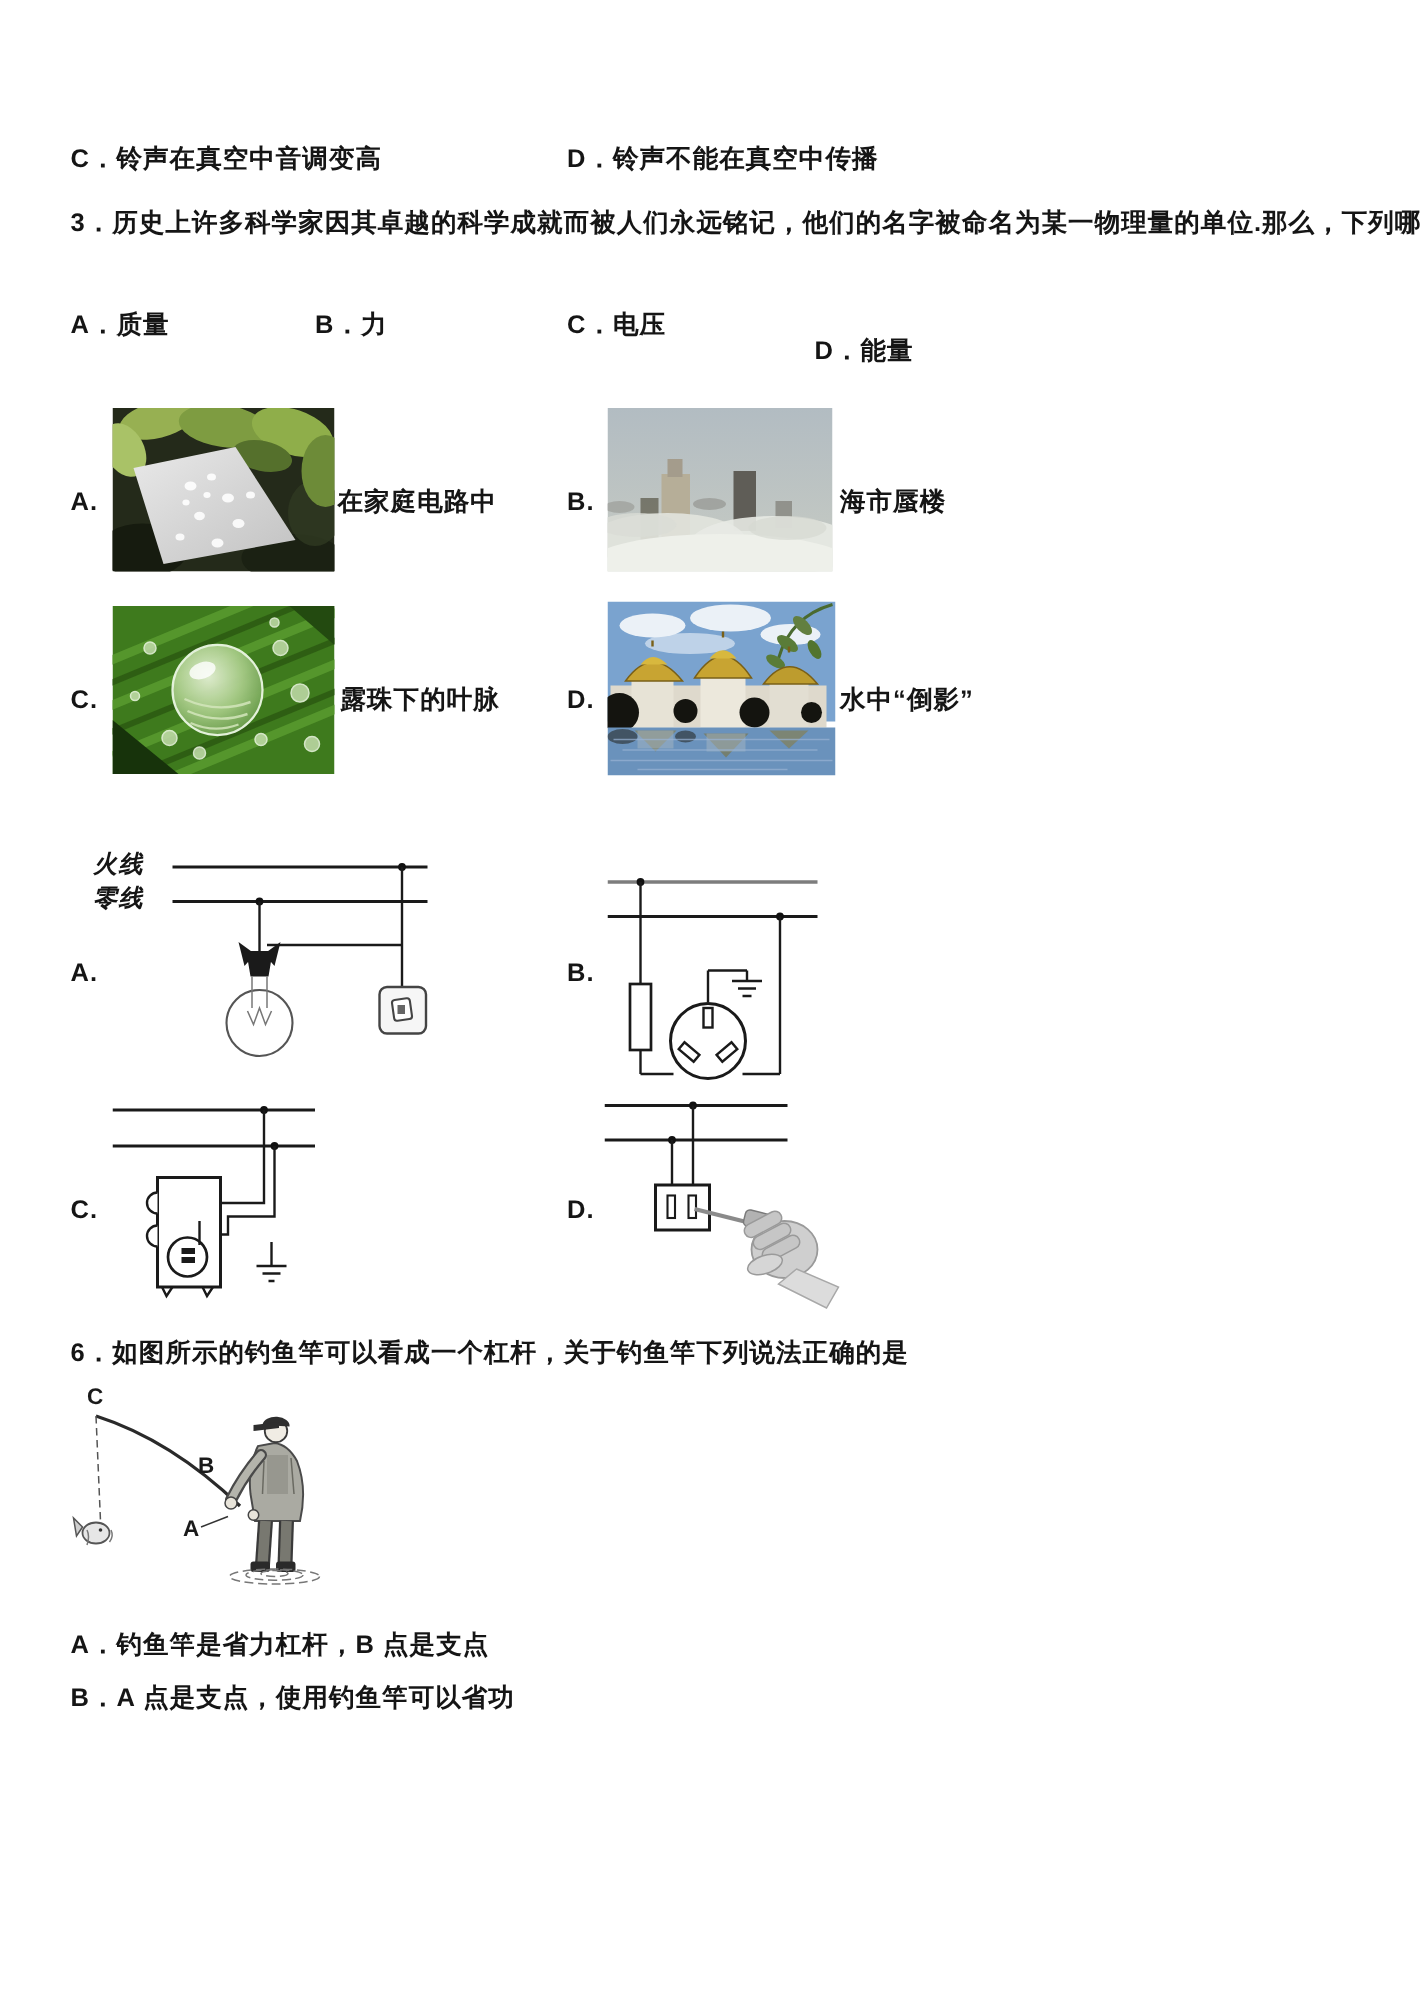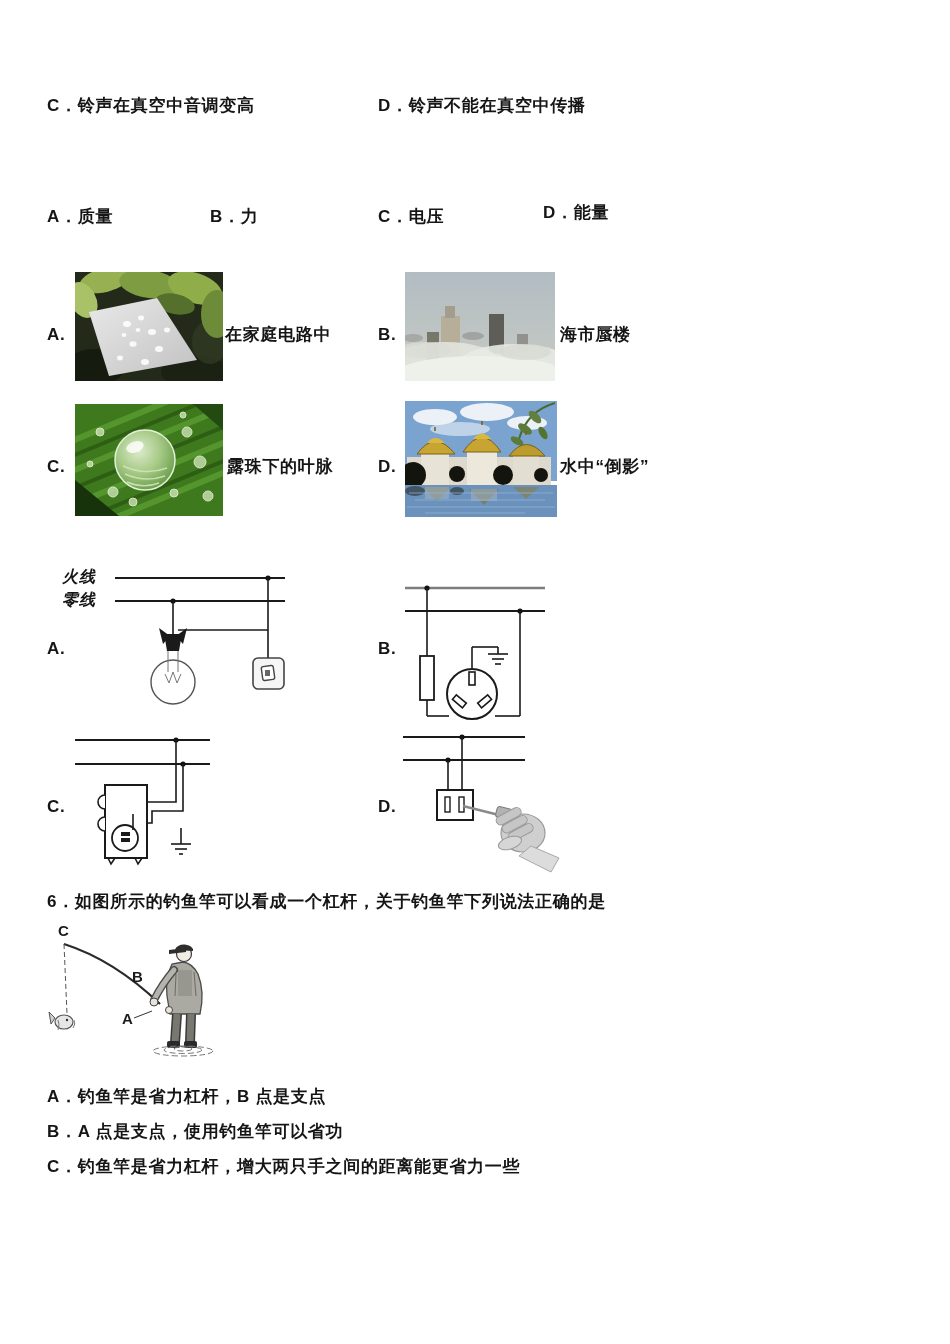--- a/index.html
+++ b/index.html
@@ -20,24 +20,25 @@
   .dot{fill:#111;}
 </style>
 </head>
 <body>
 
 <div id="page">
 
   <span class="t" style="left:47px;top:97px">C．铃声在真空中音调变高</span>
   <span class="t" style="left:378px;top:97px">D．铃声不能在真空中传播</span>
 
+  <span class="t" style="left:47px;top:140px">3．历史上许多科学家因其卓越的科学成就而被人们永远铭记，他们的名字被命名为某一物理量的单位.那么，下列哪</span>
   <span class="t" style="left:47px;top:208px">A．质量</span>
   <span class="t" style="left:210px;top:208px">B．力</span>
   <span class="t" style="left:378px;top:208px">C．电压</span>
-  <span class="t" style="left:543px;top:204px">D．能量</span>
+  <span class="t" style="left:543px;top:225px">D．能量</span>
 
 
   <span class="t" style="left:47px;top:326px">A.</span>
   <span class="t" style="left:225px;top:326px">在家庭电路中</span>
   <span class="t" style="left:378px;top:326px">B.</span>
   <span class="t" style="left:560px;top:326px">海市蜃楼</span>
   <span class="t" style="left:47px;top:458px">C.</span>
   <span class="t" style="left:227px;top:458px">露珠下的叶脉</span>
   <span class="t" style="left:378px;top:458px">D.</span>
   <span class="t" style="left:560px;top:458px">水中“倒影”</span>
@@ -339,15 +340,14 @@
       <ellipse cx="135" cy="131" rx="9" ry="2"></ellipse>
     </g>
     <line x1="86" y1="100" x2="104" y2="93" stroke="#333" stroke-width="1"></line>
     <text x="10" y="18" font-size="15" font-weight="700" fill="#1a1a1a" font-family="Liberation Sans, sans-serif">C</text>
     <text x="84" y="64" font-size="15" font-weight="700" fill="#1a1a1a" font-family="Liberation Sans, sans-serif">B</text>
     <text x="74" y="106" font-size="15" font-weight="700" fill="#1a1a1a" font-family="Liberation Sans, sans-serif">A</text>
   </svg>
 
   <span class="t" style="left:47px;top:1088px">A．钓鱼竿是省力杠杆，B 点是支点</span>
   <span class="t" style="left:47px;top:1123px">B．A 点是支点，使用钓鱼竿可以省功</span>
-  <span class="t" style="left:47px;top:1158px">C．钓鱼竿是省力杠杆，增大两只手之间的距离能更省力一些</span>
 
 </div>
 
 </body></html>

